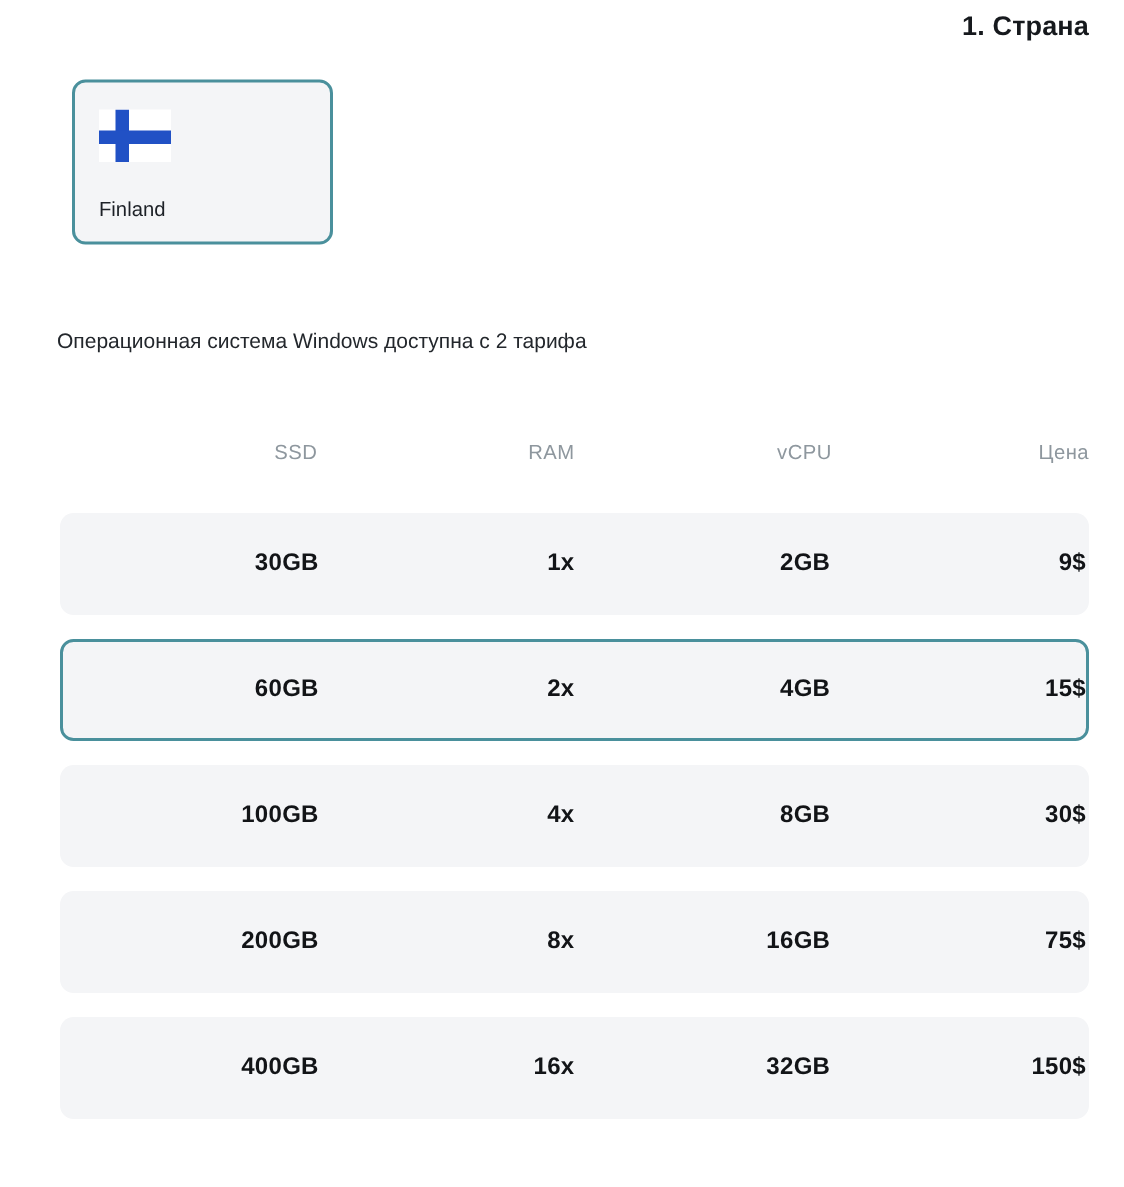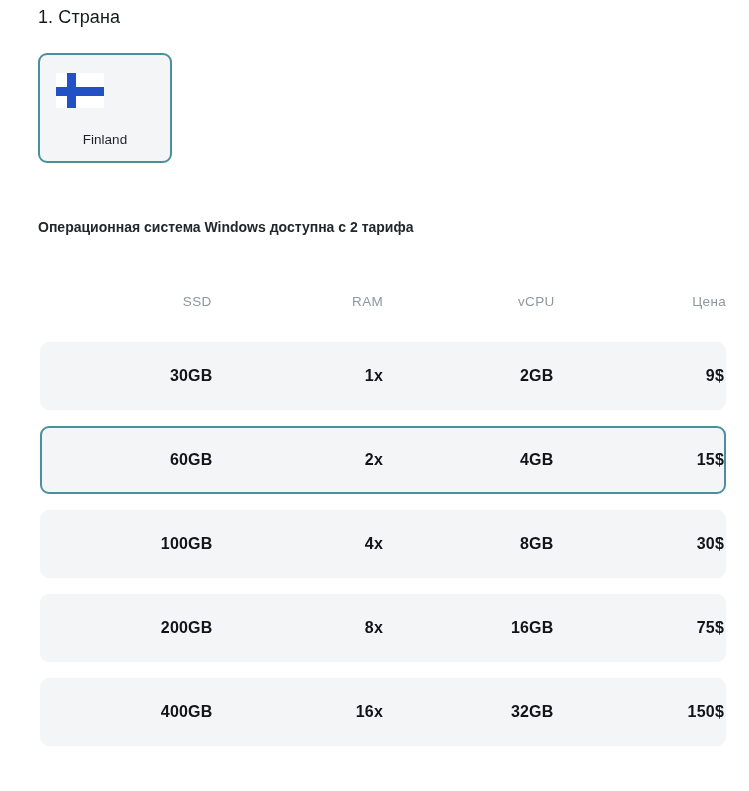--- a/index.html
+++ b/index.html
@@ -10,36 +10,36 @@
     --text:#16191d;
   }
   *{box-sizing:border-box;}
   html,body{margin:0;padding:0;}
   body{
     width:749px;height:791px;background:#ffffff;
     font-family:"Liberation Sans",sans-serif;color:var(--text);
     overflow:hidden;
   }
   .wrap{padding:6px 23px 0 38px;}
-  h2.sec{font-size:18px;line-height:22px;margin:0;font-weight:400;color:var(--text);letter-spacing:.1px;}
+  h2.sec{font-size:18px;line-height:22px;margin:0;font-weight:700;color:var(--text);letter-spacing:.1px;text-align:right;}
 
   
   .country-card{
-    margin:25px 0 0 0;width:134px;height:110px;
+    margin:25px 0 0 10px;width:174px;height:110px;
     border:2px solid var(--accent);border-radius:9px;
-    background:var(--row-bg);padding:16px;cursor:pointer;text-align:center;
+    background:var(--row-bg);padding:16px;cursor:pointer;
   }
   .flag{position:relative;width:48px;height:35px;background:#ffffff;overflow:hidden;margin-top:2px;}
   .flag .bar-v{position:absolute;left:11px;top:0;width:9px;height:100%;background:var(--flag-blue);}
   .flag .bar-h{position:absolute;left:0;top:14px;width:100%;height:9px;background:var(--flag-blue);}
   .country-label{margin-top:24px;font-size:13.5px;line-height:16px;color:#1d2127;}
 
   
   .config{margin-top:55px;}
-  .subtitle{margin:4px 0 0;font-size:14px;line-height:19px;color:#23272c;font-weight:700;}
+  .subtitle{margin:4px 0 0;font-size:14px;line-height:19px;color:#23272c;font-weight:400;}
 
   .table{margin-left:2px;width:686px;}
   .thead{display:grid;grid-template-columns:repeat(4,1fr);margin-top:56px;}
   .th{text-align:right;color:var(--header-text);font-size:13.5px;line-height:17px;letter-spacing:.3px;font-weight:400;}
   .row{
     display:grid;grid-template-columns:repeat(4,1fr);align-items:center;
     height:68px;border:2px solid transparent;border-radius:9px;
     background:var(--row-bg);margin-top:16px;cursor:pointer;
   }
   .row:first-child{margin-top:32px;}

